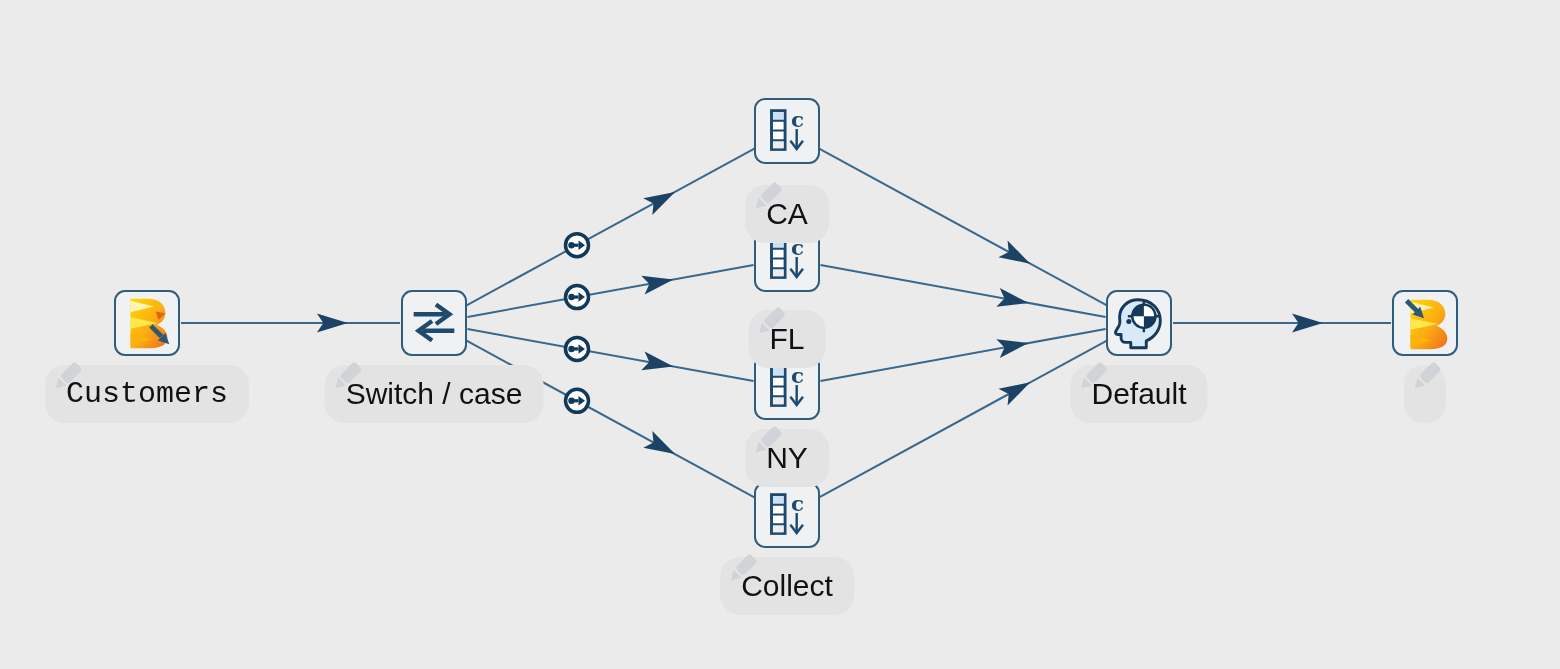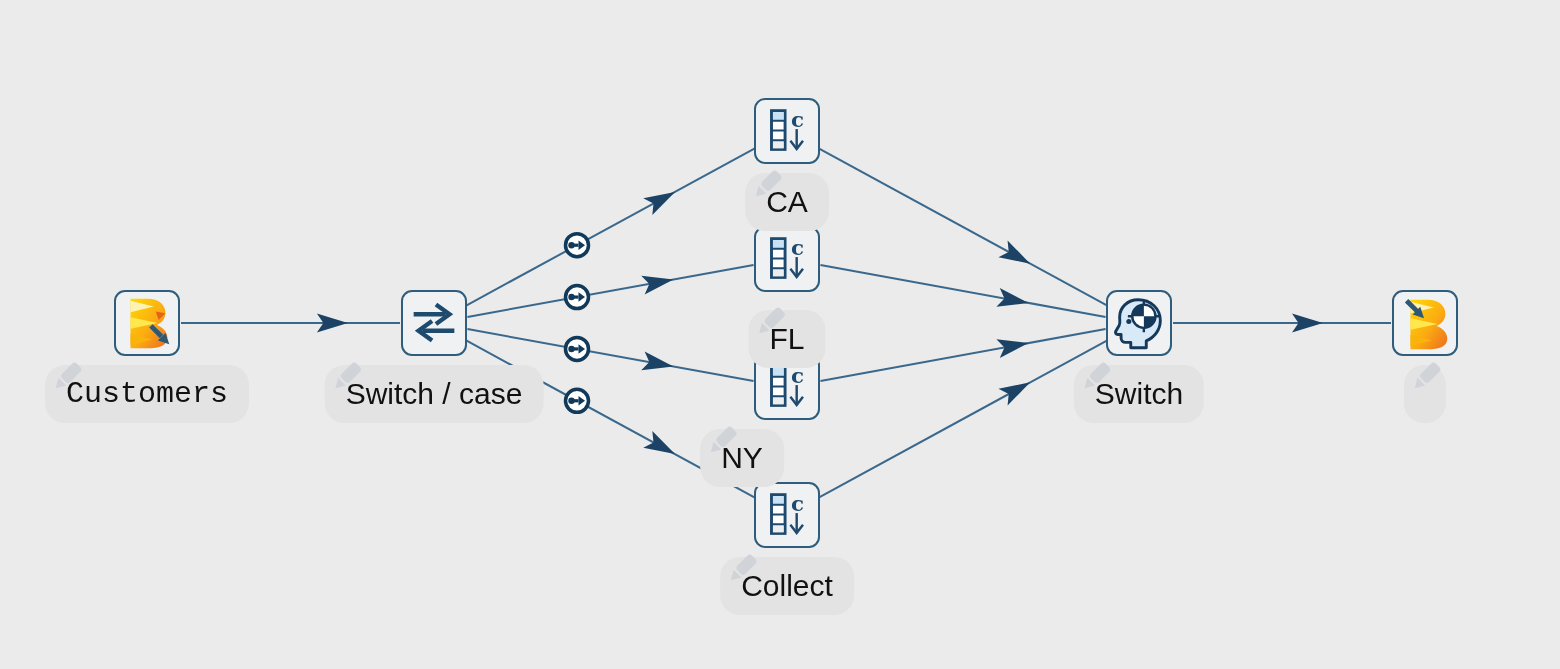--- a/index.html
+++ b/index.html
@@ -211,37 +211,37 @@
   </svg>
 <span>Customers</span></div>
       <div class="pill" style="left: 434px; top: 365px;">
   <svg viewBox="0 0 40 40" class="pencil">
     <g fill="#d0d4d9" transform="rotate(-45 20 20)">
       <rect x="15" y="15" width="18" height="10" rx="3"></rect>
       <polygon points="5,20 13,15.2 13,24.8"></polygon>
     </g>
   </svg>
 <span>Switch / case</span></div>
-      <div class="pill" style="left: 787px; top: 173px;">
+      <div class="pill" style="left: 787px; top: 185px;">
   <svg viewBox="0 0 40 40" class="pencil">
     <g fill="#d0d4d9" transform="rotate(-45 20 20)">
       <rect x="15" y="15" width="18" height="10" rx="3"></rect>
       <polygon points="5,20 13,15.2 13,24.8"></polygon>
     </g>
   </svg>
 <span>CA</span></div>
       <div class="pill" style="left: 787px; top: 310px;">
   <svg viewBox="0 0 40 40" class="pencil">
     <g fill="#d0d4d9" transform="rotate(-45 20 20)">
       <rect x="15" y="15" width="18" height="10" rx="3"></rect>
       <polygon points="5,20 13,15.2 13,24.8"></polygon>
     </g>
   </svg>
 <span>FL</span></div>
-      <div class="pill" style="left: 742px; top: 429px;">
+      <div class="pill" style="left: 787px; top: 429px;">
   <svg viewBox="0 0 40 40" class="pencil">
     <g fill="#d0d4d9" transform="rotate(-45 20 20)">
       <rect x="15" y="15" width="18" height="10" rx="3"></rect>
       <polygon points="5,20 13,15.2 13,24.8"></polygon>
     </g>
   </svg>
 <span>NY</span></div>
       <div class="pill" style="left: 787px; top: 557px;">
   <svg viewBox="0 0 40 40" class="pencil">
     <g fill="#d0d4d9" transform="rotate(-45 20 20)">
@@ -250,21 +250,21 @@
     </g>
   </svg>
 <span>Collect</span></div>
       <div class="pill" style="left: 1139px; top: 365px;">
   <svg viewBox="0 0 40 40" class="pencil">
     <g fill="#d0d4d9" transform="rotate(-45 20 20)">
       <rect x="15" y="15" width="18" height="10" rx="3"></rect>
       <polygon points="5,20 13,15.2 13,24.8"></polygon>
     </g>
   </svg>
-<span>Switch</span></div>
+<span>Default</span></div>
       <div class="pill" style="left: 1425px; top: 365px;">
   <svg viewBox="0 0 40 40" class="pencil">
     <g fill="#d0d4d9" transform="rotate(-45 20 20)">
       <rect x="15" y="15" width="18" height="10" rx="3"></rect>
       <polygon points="5,20 13,15.2 13,24.8"></polygon>
     </g>
   </svg>
 </div>
     </div>
 </div>

